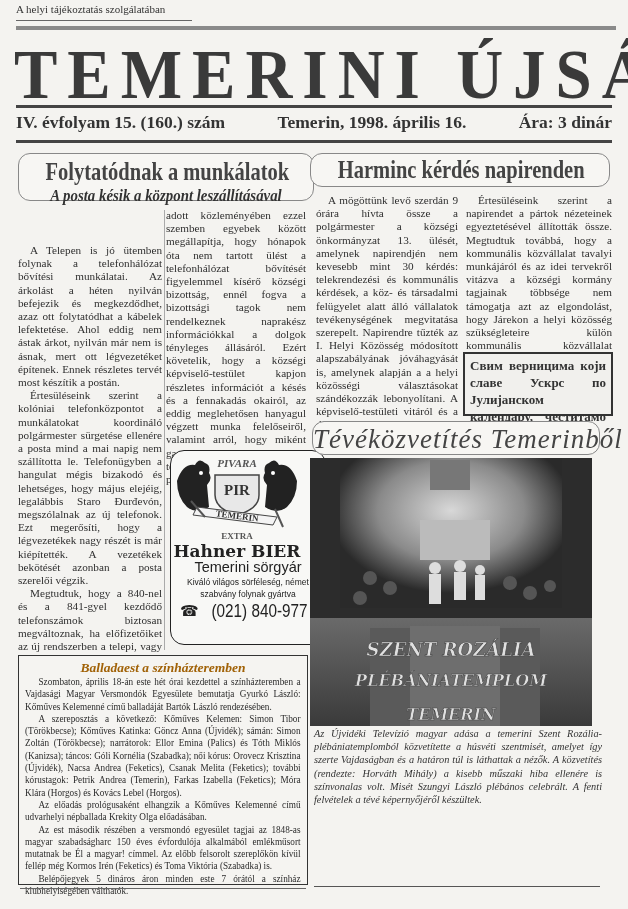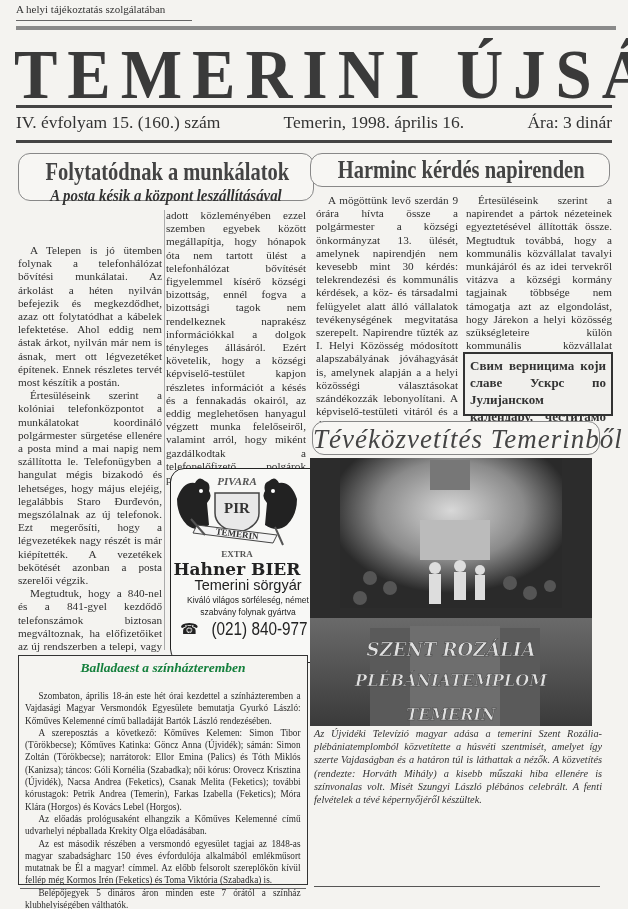--- a/index.html
+++ b/index.html
@@ -18,21 +18,21 @@
   .rule-thick { background: #444; height: 3px; }
   .masthead {
     left: 14px; top: 36px; width: 604px; height: 70px;
     font-size: 65px; font-weight: bold; letter-spacing: 10px;
     color: #3a3a3a; line-height: 70px; white-space: nowrap;
     font-family: "Liberation Serif", serif;
     transform: scaleY(1.08); transform-origin: top left;
   }
   .issue-row {
     left: 16px; top: 112px; width: 596px; height: 24px;
-    font-size: 17.5px; font-weight: normal; color: #333;
+    font-size: 17.5px; font-weight: bold; color: #333;
     display: flex; justify-content: space-between; white-space: nowrap;
   }
   .headbox {
     border: 1px solid #888; border-radius: 12px; background: #f7f6f3;
     text-align: center;
   }
   .h1 {
     font-size: 25px; font-weight: bold; color: #444;
     transform: scaleX(0.82); white-space: nowrap; line-height: 30px;
   }
@@ -54,21 +54,21 @@
     border: 2px solid #333; background: #f1f0ed;
     font-weight: bold; font-size: 13px; line-height: 17px; color: #333;
     padding: 3px 5px; text-align: justify;
   }
   .ballad {
     border: 1px solid #333; background: #f5f4f1;
     padding: 4px 6px;
   }
   .ballad h3 {
     font-size: 13.5px; font-style: italic; font-weight: bold; text-align: center;
-    color: #15803d; margin-bottom: 14px;
+    color: #a16207; margin-bottom: 0;
   }
   .ballad .txt {
     font-size: 9.6px; line-height: 12.3px; text-align: justify;
     transform: scaleX(0.96); transform-origin: left;
     width: 104%;
   }
   .ballad .txt p { text-indent: 14px; }
   .tvbox {
     border: 1px solid #888; border-radius: 12px; background: #f7f6f3;
     text-align: center;
@@ -110,21 +110,21 @@
   <p>Értesüléseink szerint a kolóniai telefonközpontot a munkálatokat koordináló polgármester sürgetése ellenére a posta mind a mai napig nem szállította le. Telefonügyben a hangulat mégis bizakodó és lehetséges, hogy május elejéig, legalábbis Staro Đurđevón, megszólalnak az új telefonok. Ezt megerősíti, hogy a légvezetékek nagy részét is már kiépítették. A vezetékek bekötését azonban a posta szerelői végzik.</p>
   <p>Megtudtuk, hogy a 840-nel és a 841-gyel kezdődő telefonszámok biztosan megváltoznak, ha előfizetőiket az új rendszerben a telepi, vagy a kolóniai központra kapcsolják. A Telep felé a választóvonal a Csáki Lajos utca, attól északra minden telefonelőfizetőt a telepi központra kapcsolnak.</p>
   <p>A VMDP körzeti szervezetének telefonügyben ki-</p>
 </div>
 <div class="abs vrule" style="left:164px;top:210px;height:440px;"></div>
 
 <div class="abs col" style="left:166px;top:209px;width:140px;">
   <p class="noindent">adott közleményében ezzel szemben egyebek között megállapítja, hogy hónapok óta nem tartott ülést a telefonhálózat bővítését figyelemmel kísérő községi bizottság, ennél fogva a bizottsági tagok nem rendelkeznek naprakész információkkal a dolgok tényleges állásáról. Ezért követelik, hogy a községi képviselő-testület kapjon részletes információt a késés és a fennakadás okairól, az eddig meglehetősen hanyagul végzett munka felelőseiről, valamint arról, hogy miként gazdálkodtak a telefonelőfizető polgárok pénzével.</p>
 </div>
 
-<div class="abs ad" style="left:170px;top:468px;width:156px;height:195px;">
+<div class="abs ad" style="left:170px;top:450px;width:156px;height:195px;">
   <svg width="132" height="108" viewBox="0 0 132 108" style="display:block;">
 
     <g fill="#222">
       <path d="M6 30 q6-18 18-16 q4-8 10-2 q6 2 4 10 q4 6 -2 12 l2 22 q-12 8 -22 0 q-10-10 -10-26z"></path>
       <circle cx="30" cy="22" r="2" fill="#fff"></circle>
     </g>
     <g fill="#222">
       <path d="M126 30 q-6-18 -18-16 q-4-8 -10-2 q-6 2 -4 10 q-4 6 2 12 l-2 22 q12 8 22 0 q10-10 10-26z"></path>
       <circle cx="102" cy="22" r="2" fill="#fff"></circle>
     </g>

